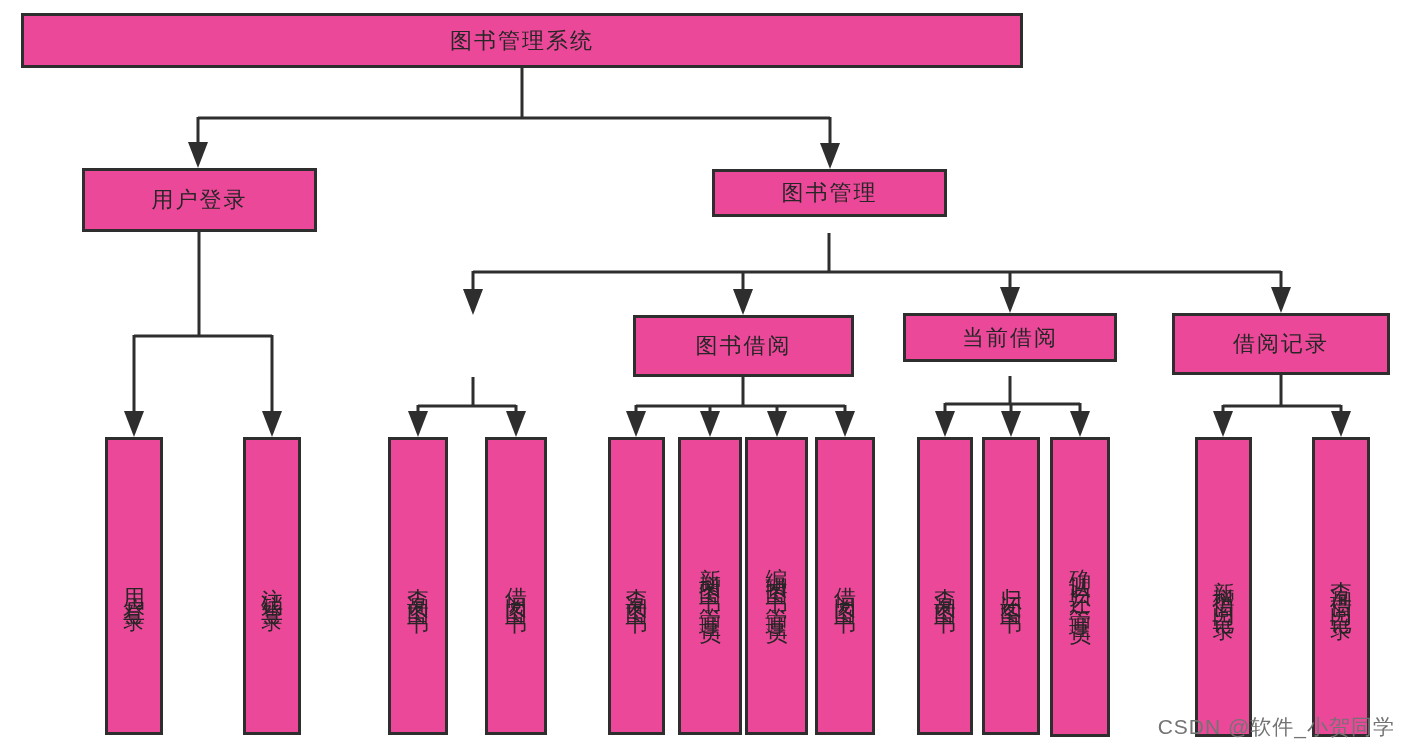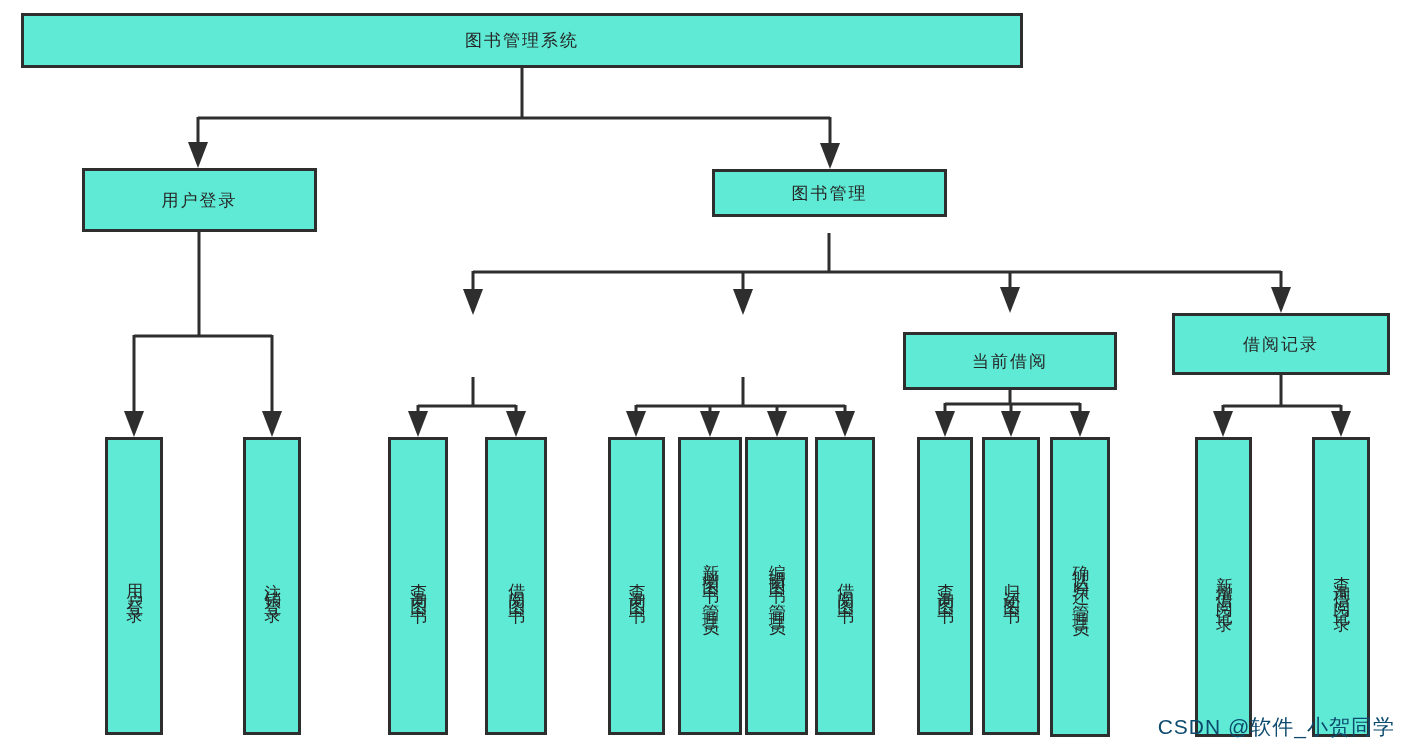--- a/index.html
+++ b/index.html
@@ -16,45 +16,45 @@
     overflow: hidden;
   }
   svg.wires {
     position: absolute;
     left: 0; top: 0;
     width: 1405px; height: 747px;
   }
   .node {
     position: absolute;
     box-sizing: border-box;
-    background: #5eead4;
+    background: #ec4899;
     border: 3px solid #2e2e2e;
     color: #262626;
     display: flex;
     align-items: center;
     justify-content: center;
-    font-size: 17px;
+    font-size: 22px;
   }
   .node.h span {
     letter-spacing: 2px;
     white-space: nowrap;
   }
   .node.v span {
     writing-mode: vertical-rl;
     text-orientation: mixed;
     letter-spacing: 8px;
     line-height: 1.1;
     white-space: nowrap;
   }
   .watermark {
     position: absolute;
     right: 10px;
     bottom: 6px;
     font-size: 21px;
-    color: #0c4a6e;
+    color: #737373;
     letter-spacing: 1px;
     z-index: 5;
     text-align: center;
   }
 </style>
 </head>
 <body>
 
 <div class="canvas">
 
@@ -105,21 +105,24 @@
     <span>图书管理系统</span>
   </div>
 
   <div class="node h" style="left:82px;top:168px;width:235px;height:64px">
     <span>用户登录</span>
   </div>
   <div class="node h" style="left:712px;top:169px;width:235px;height:48px">
     <span>图书管理</span>
   </div>
 
-  <div class="node h" style="left:903px;top:332px;width:214px;height:58px">
+  <div class="node h" style="left:633px;top:315px;width:221px;height:62px">
+    <span>图书借阅</span>
+  </div>
+  <div class="node h" style="left:903px;top:313px;width:214px;height:49px">
     <span>当前借阅</span>
   </div>
   <div class="node h" style="left:1172px;top:313px;width:218px;height:62px">
     <span>借阅记录</span>
   </div>
 
   <div class="node v" style="left:105px;top:437px;width:58px;height:298px">
     <span>用户登录</span>
   </div>
   <div class="node v" style="left:243px;top:437px;width:58px;height:298px">

